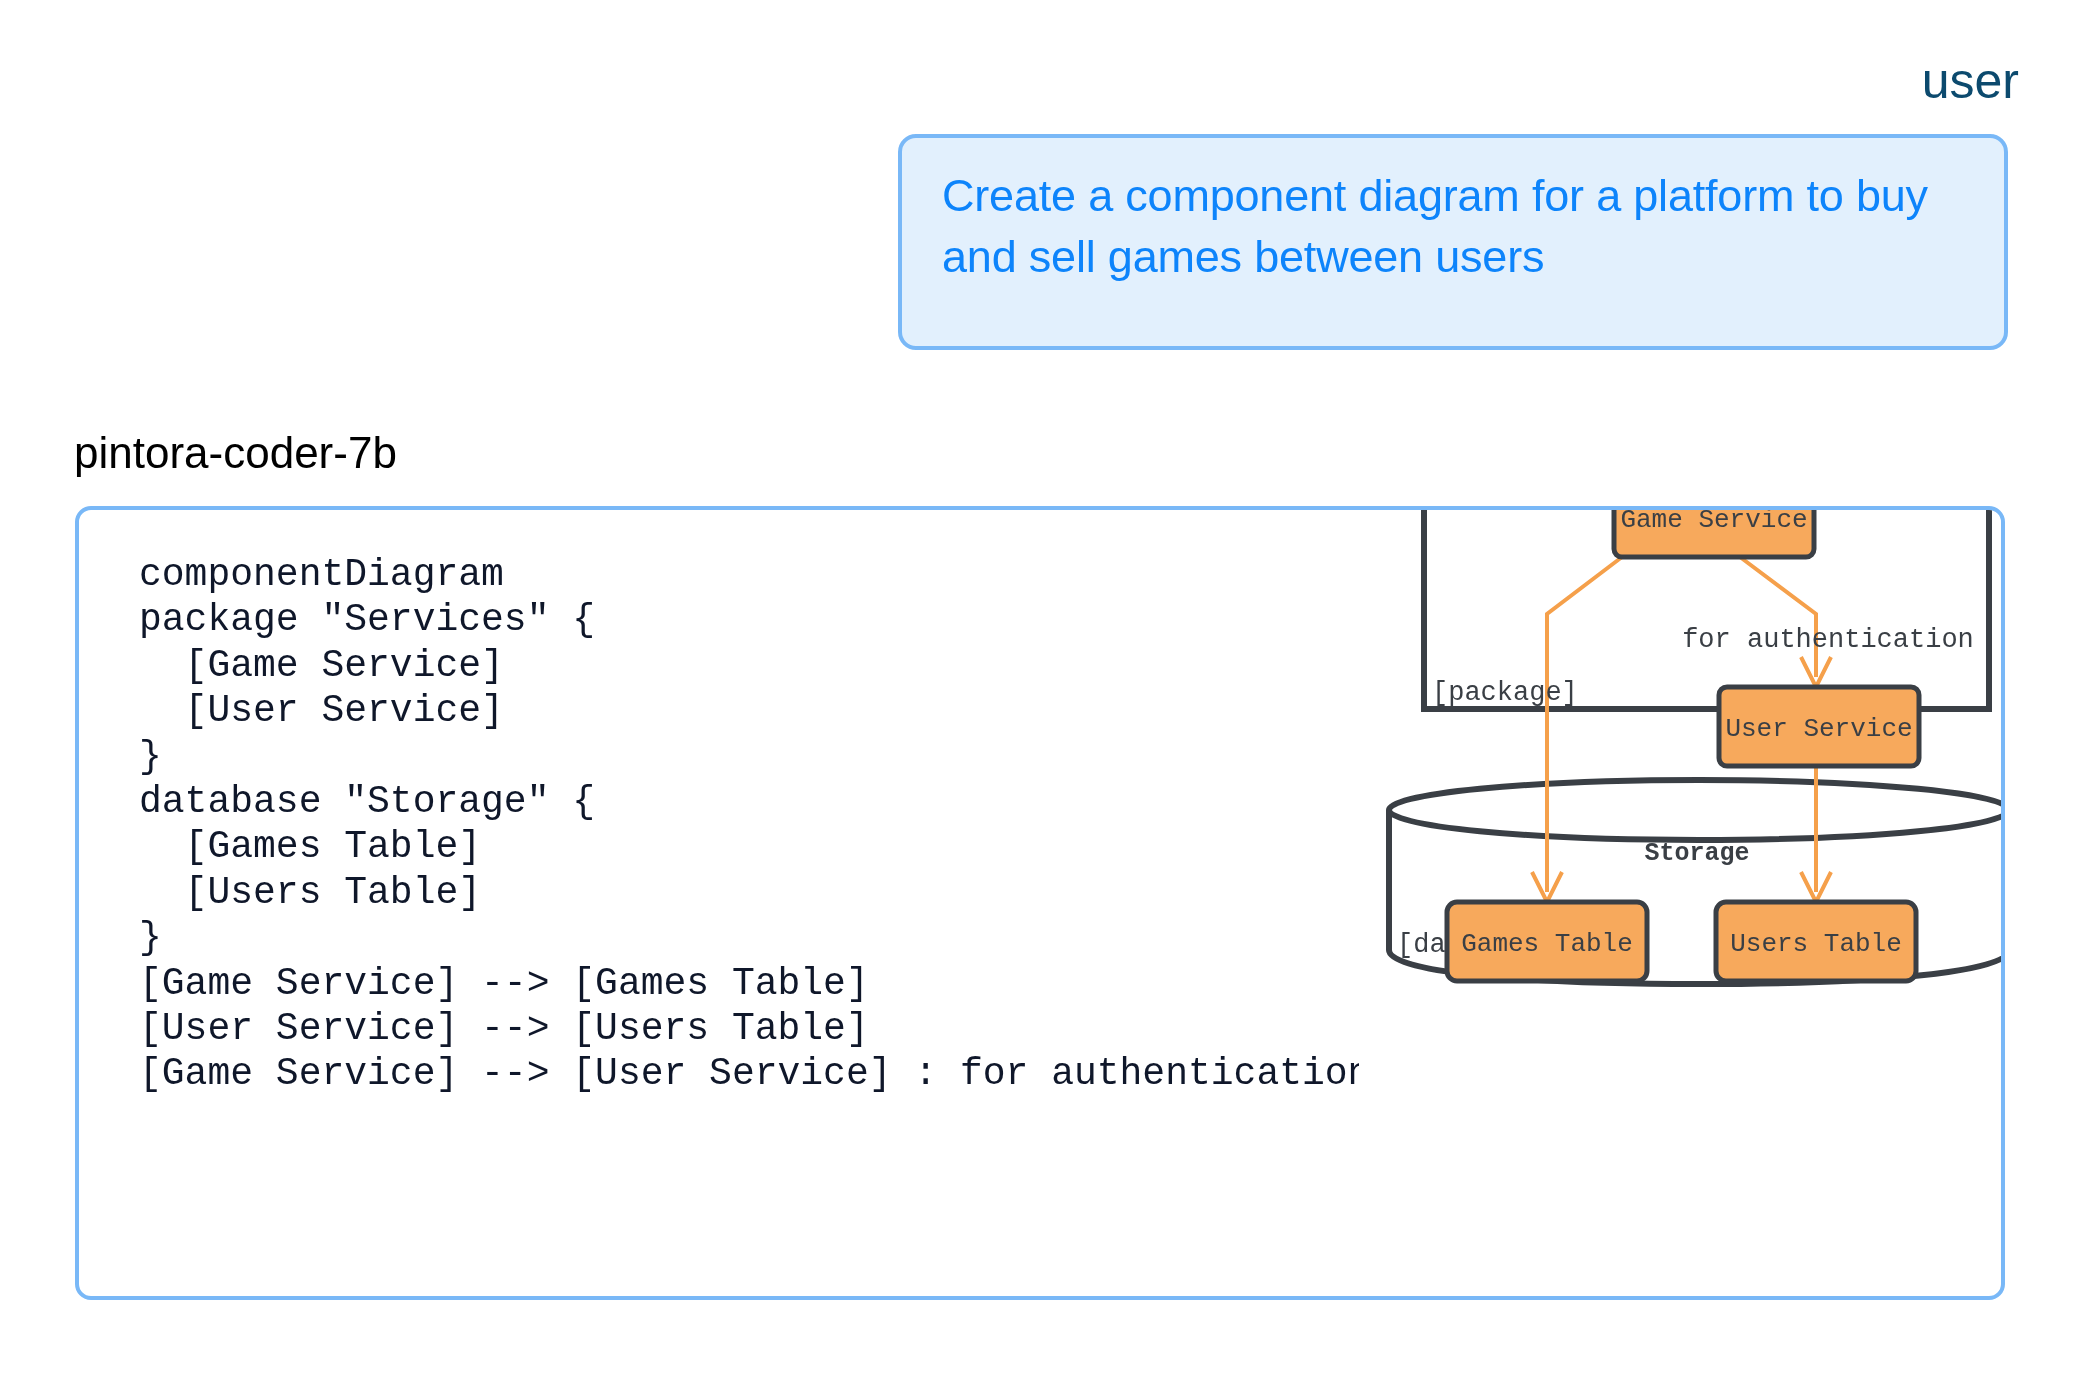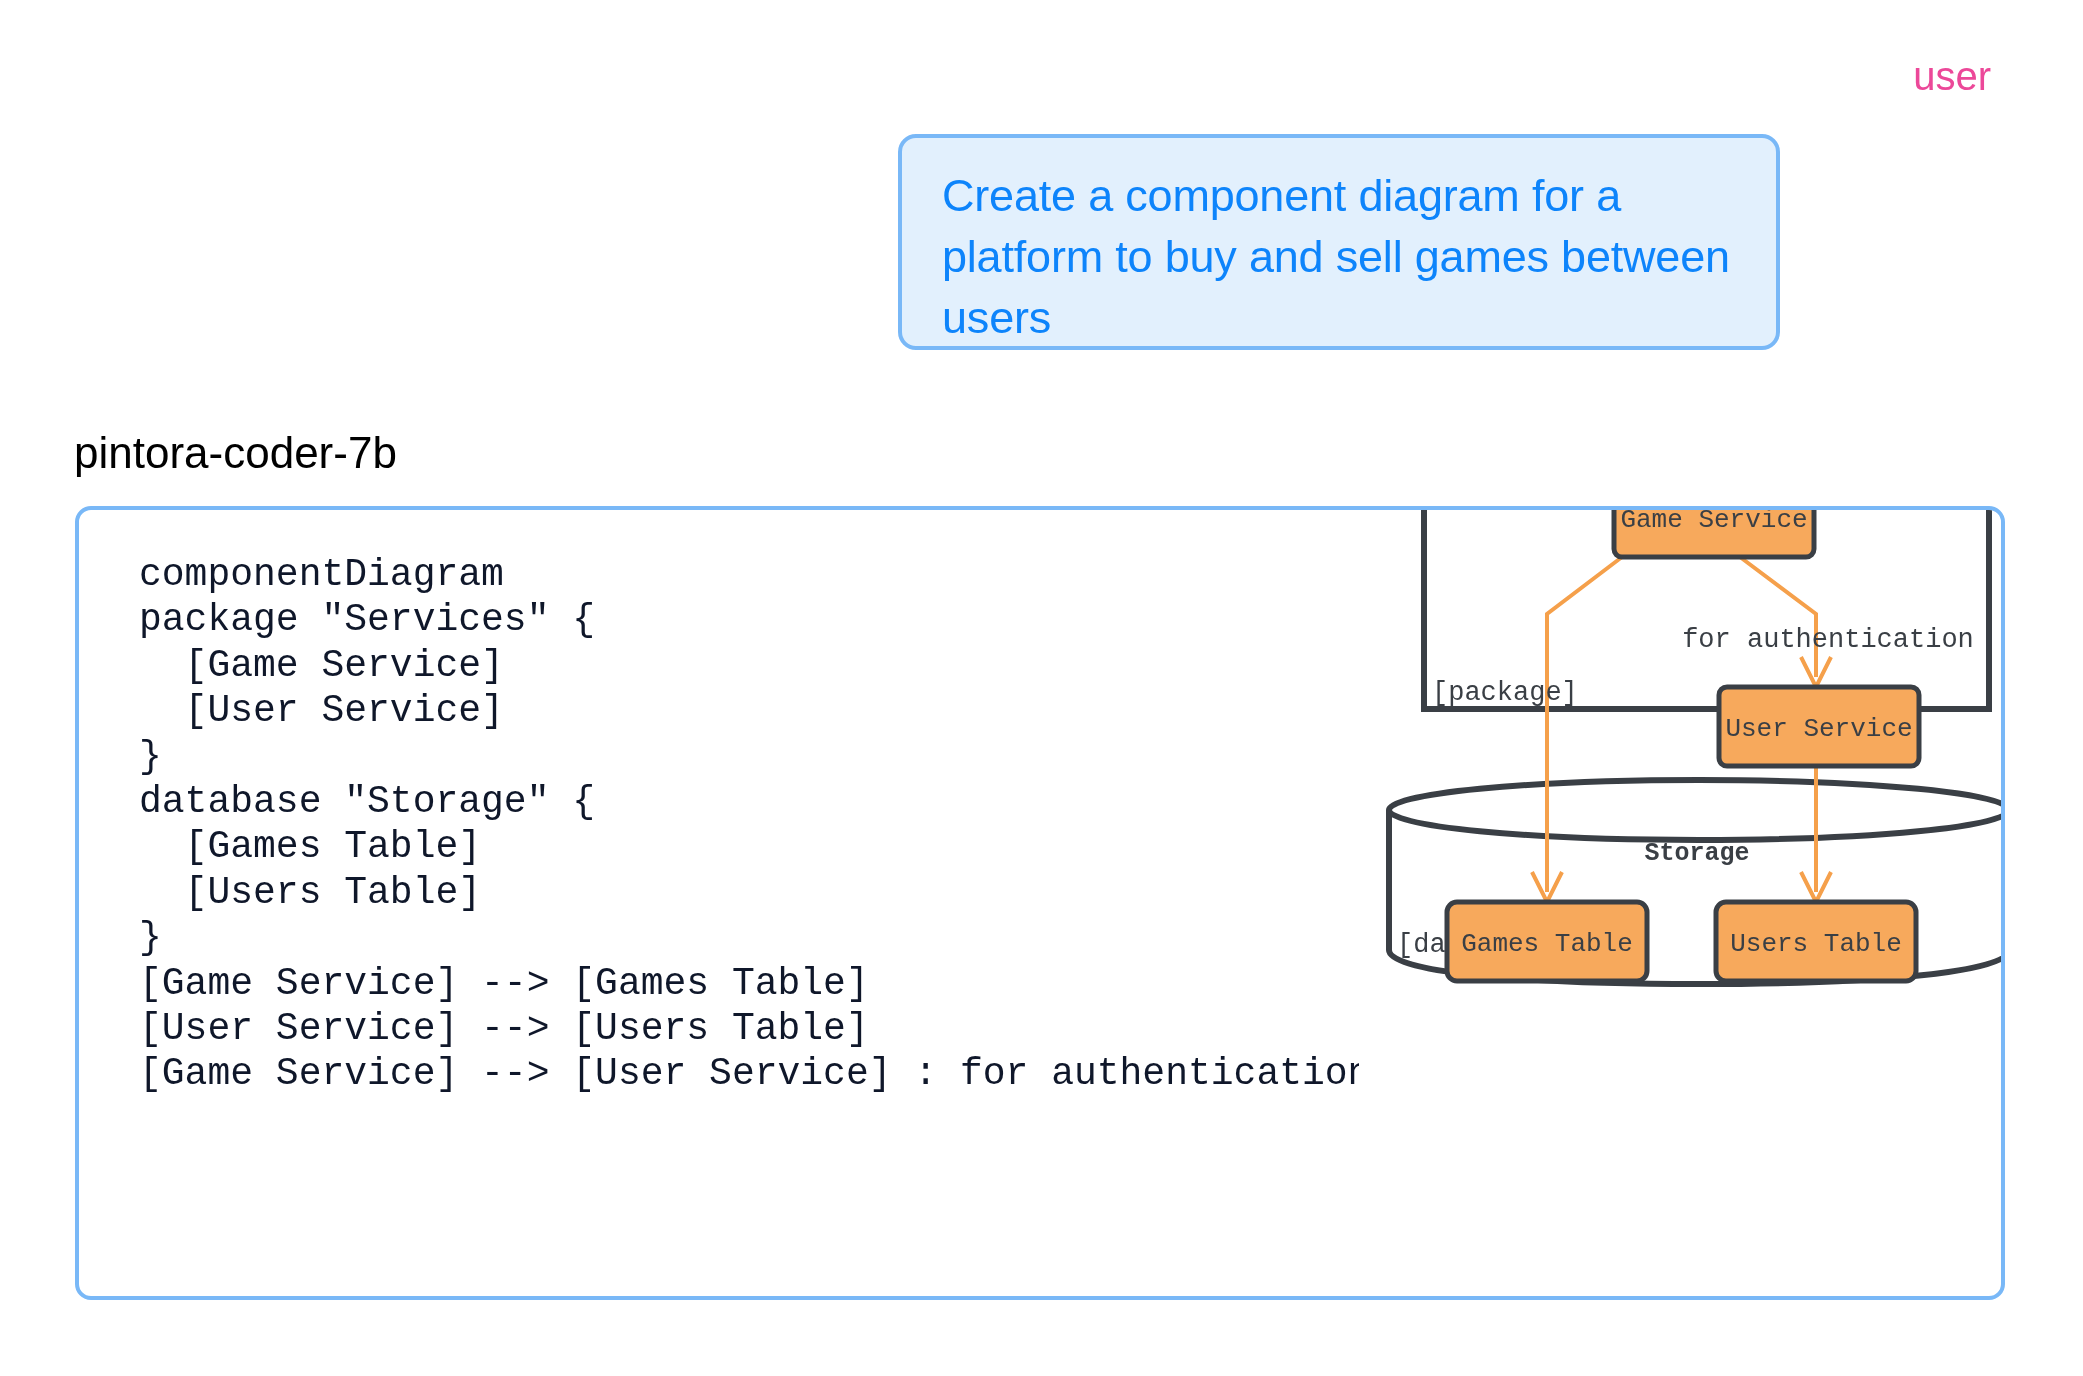--- a/index.html
+++ b/index.html
@@ -14,32 +14,32 @@
     position: relative;
     overflow: hidden;
     font-family: "Liberation Sans", sans-serif;
     -webkit-font-smoothing: antialiased;
   }
 
   
   #user-turn-label {
     position: absolute;
     top: 56px;
-    right: 92px;
-    font-size: 40px;
+    right: 64px;
+    font-size: 50px;
     line-height: 1;
-    color: #ec4899;
+    color: #0c4a6e;
     font-family: "Liberation Sans", sans-serif;
     white-space: nowrap;
   }
   #user-bubble {
     position: absolute;
     left: 898px;
     top: 134px;
-    width: 882px;
+    width: 1110px;
     height: 216px;
     box-sizing: border-box;
     background: #e2f0fd;
     border: 4px solid #79b8f7;
     border-radius: 18px;
   }
   #user-bubble-text {
     position: absolute;
     left: 40px;
     top: 27px;

